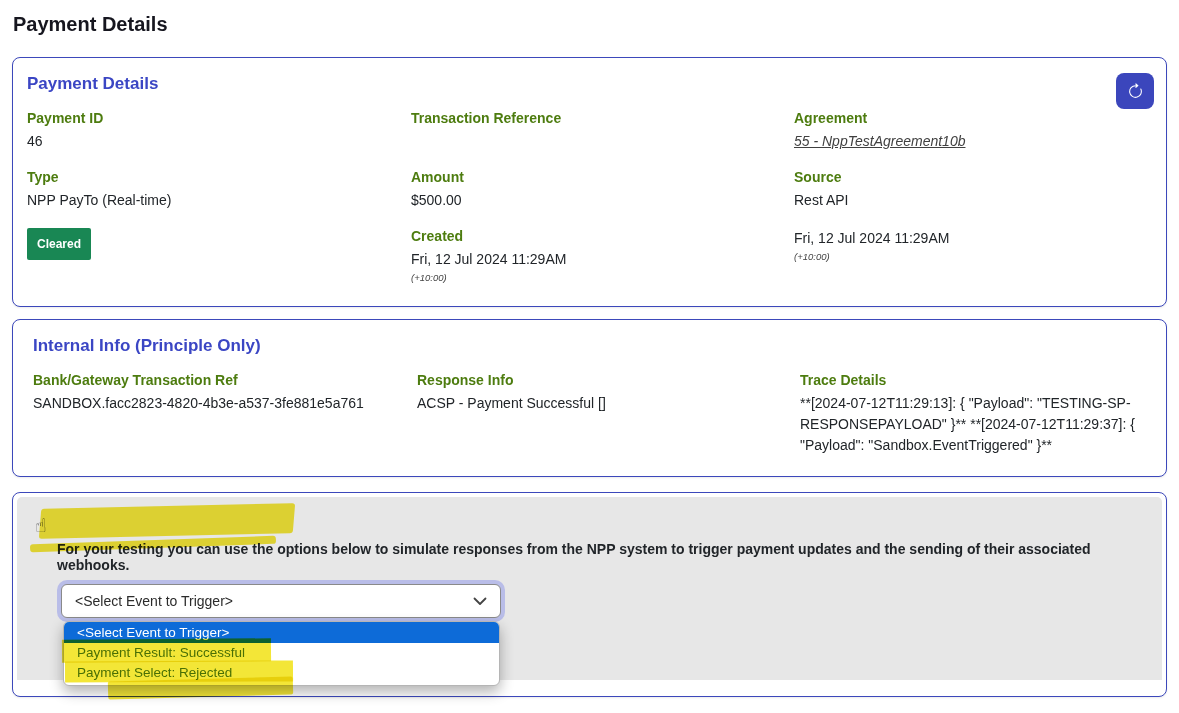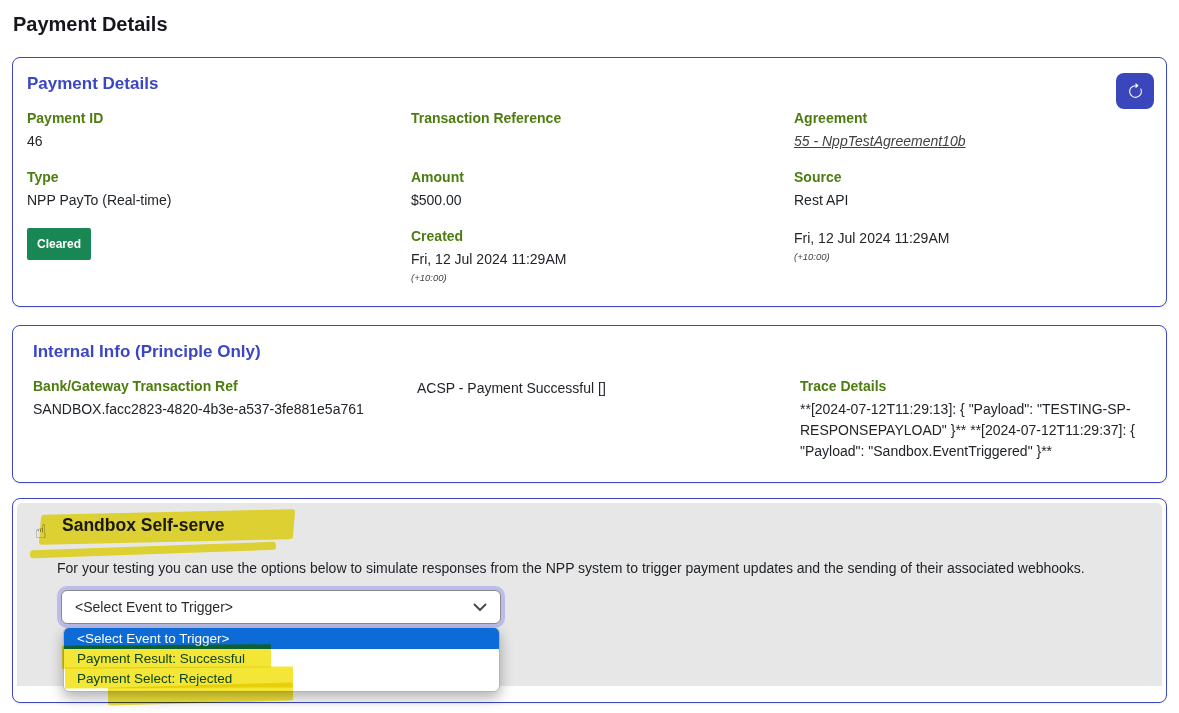--- a/index.html
+++ b/index.html
@@ -18,21 +18,21 @@
   .card {
     position:relative;
     margin:0 12px;
     border:1px solid #3c48bb;
     border-radius:8px;
     background:#fff;
     padding:14px;
     box-shadow:0 1px 2px rgba(0,0,0,.08);
   }
   .card-1 { margin-top:21px; height:250px; }
-  .card-2 { margin-top:18px; height:158px;padding-left:20px; }
+  .card-2 { margin-top:12px; height:158px;padding-left:20px; }
   .card-3 { margin-top:15px; height:205px; padding:0; }
   .card-heading {
     font-size:17px; font-weight:600; color:#3b46c4;
     margin:2px 0 16px 0;
   }
   .grid3 {
     display:grid;
     grid-template-columns:384px 383px auto;
     row-gap:18px;
   }
@@ -70,40 +70,40 @@
     position:absolute; left:49px; top:16px;
     font-size:17.5px; font-weight:700; color:#1b1b27; z-index:3;
   }
   .hl { position:absolute; background:#f1e10b; opacity:.82; mix-blend-mode:multiply; z-index:5; pointer-events:none; }
   .hl-title     { left:27px;  top:13px;  width:254px; height:30px; transform:rotate(-1.3deg) skewX(-6deg); border-radius:3px; }
   .hl-underline { left:17px;  top:47px;  width:246px; height:8px;  transform:rotate(-2deg); border-radius:3px; }
   .hl-opt1      { left:49px;  top:146px; width:209px; height:23px; transform:rotate(-.4deg); }
   .hl-opt2      { left:52px;  top:168px; width:228px; height:21px; transform:rotate(-.3deg); }
   .hl-tail      { left:95px;  top:186px; width:185px; height:18px; transform:rotate(-1.6deg); border-radius:2px; }
   .sandbox-desc {
-    position:absolute; left:44px; top:61px; width:1105px;
-    font-size:14px; font-weight:400; color:#212529; z-index:3;
+    position:absolute; left:44px; top:48px; width:1105px;
+    font-size:14px; font-weight:700; color:#212529; z-index:3;
   }
   .event-select {
     position:absolute; left:48px; top:91px; width:440px; height:34px;
     background:#fff; border:1px solid #8a8a8a; border-radius:6px;
     box-shadow:0 0 0 4px #b9bde8;
     display:flex; align-items:center; justify-content:space-between;
     padding:0 13px; cursor:pointer; z-index:3;
   }
   .event-select-value { font-size:14px; color:#2b2b2b; }
   .dropdown {
     position:absolute; left:50px; top:128px; width:437px;
     background:#fff; border:1px solid #b5b5b5; border-radius:6px;
     box-shadow:0 6px 14px rgba(0,0,0,.3);
     padding-bottom:3px; z-index:4; overflow:hidden;
   }
   .dd-option {
     height:19.5px; line-height:19.5px; padding-left:13px;
-    font-size:13.5px; color:#0c4a6e; cursor:pointer; white-space:nowrap;
+    font-size:13.5px; color:#4d7c0f; cursor:pointer; white-space:nowrap;
   }
   .dd-option.selected {
     height:21px; line-height:21px;
     background:#0d6bd8; color:#ffffff;
   }
 </style>
 </head>
 <body>
 
 <div class="page-title">Payment Details</div>
@@ -162,34 +162,34 @@
 </div>
 
 <div class="card card-2">
   <div class="card-heading">Internal Info (Principle Only)</div>
   <div class="grid3">
     <div>
       <div class="f-label">Bank/Gateway Transaction Ref</div>
       <div class="f-value">SANDBOX.facc2823-4820-4b3e-a537-3fe881e5a761</div>
     </div>
     <div>
+      <div class="f-label">Response Info</div>
       <div class="f-value">ACSP - Payment Successful []</div>
     </div>
     <div>
       <div class="f-label">Trace Details</div>
       <div class="f-value trace-value">**[2024-07-12T11:29:13]: { "Payload": "TESTING-SP-RESPONSEPAYLOAD" }** **[2024-07-12T11:29:37]: { "Payload": "Sandbox.EventTriggered" }**</div>
     </div>
   </div>
 </div>
 
 <div class="card card-3">
   <div class="gray-panel"></div>
 
   <span class="hand-icon">☝</span>
-  <div class="sandbox-title">Sandbox Self-serve</div>
 
   <div class="sandbox-desc">For your testing you can use the options below to simulate responses from the NPP system to trigger payment updates and the sending of their associated webhooks.</div>
 
   <div class="event-select">
     <span class="event-select-value">&lt;Select Event to Trigger&gt;</span>
     <span style="display:flex">
       <svg width="14" height="9" viewBox="0 0 14 9" fill="none">
         <polyline points="1.5,1.5 7,7 12.5,1.5" stroke="#444" stroke-width="1.8" stroke-linecap="round" stroke-linejoin="round"></polyline>
       </svg>
     </span>

